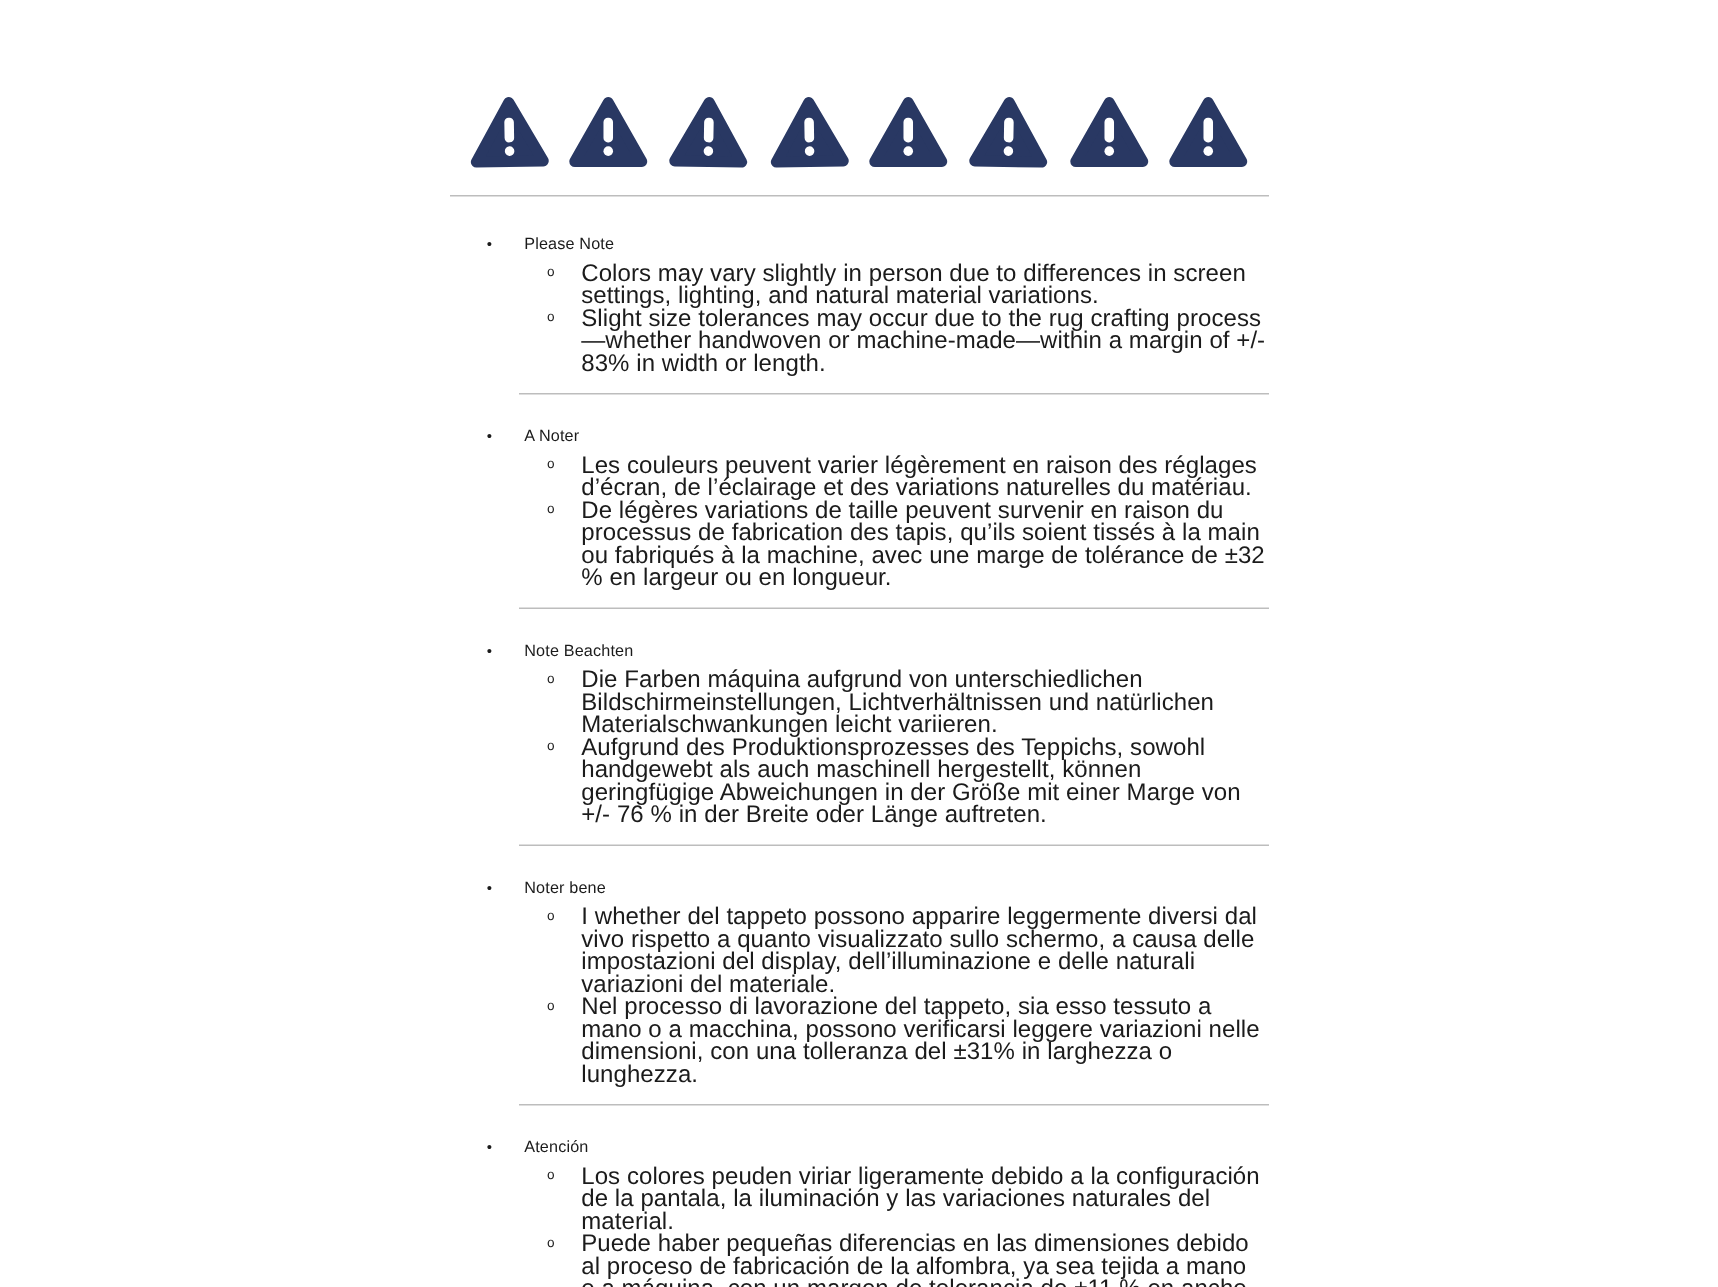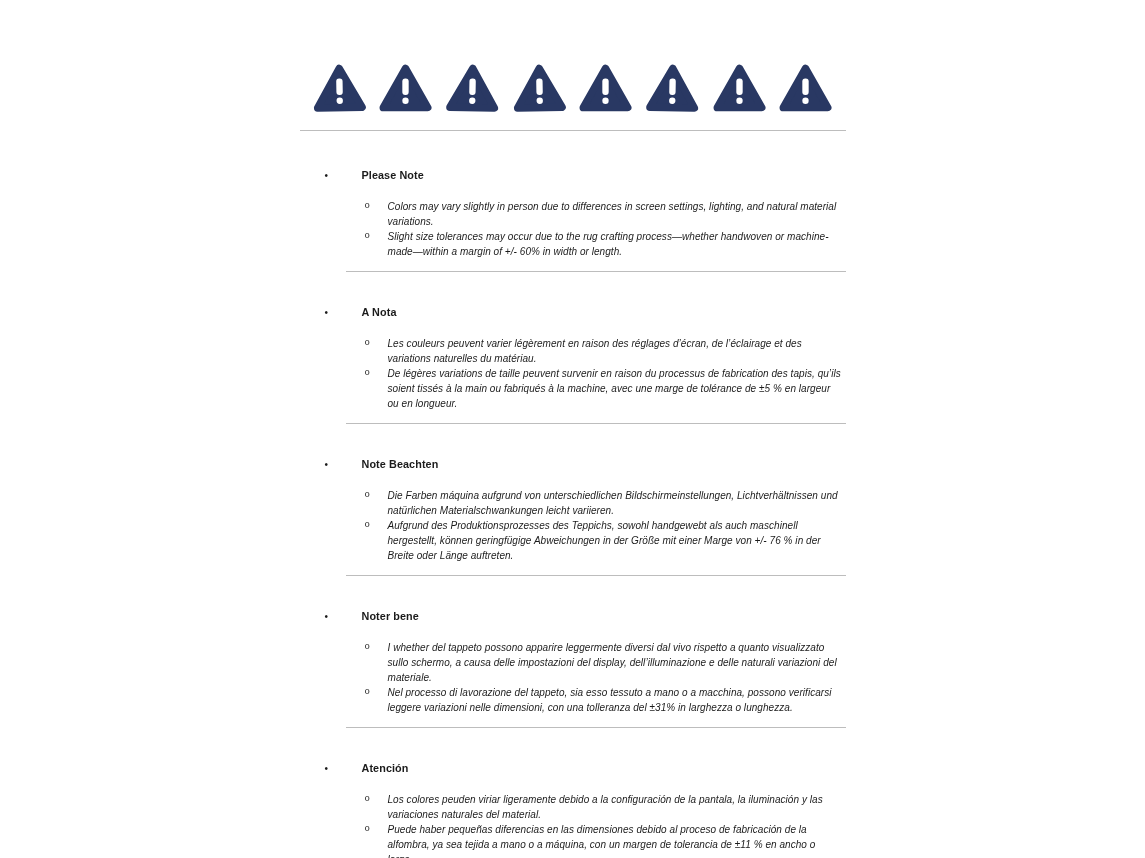--- a/index.html
+++ b/index.html
@@ -73,23 +73,23 @@
     align-items: baseline;
     padding-left: 25px;
   }
   .b1 {
     width: 21px;
     font-size: 10px;
     line-height: 15px;
     flex: none;
   }
   .heading {
-    margin: 16px;
+    margin: 4px;
     font-size: 10.8px;
-    font-weight: bold;
+    font-weight: normal;
     line-height: 15px;
     letter-spacing: 0.1px;
   }
   ul.subs {
     list-style: none;
     margin: 0;
     padding: 0 0 0 65px;
   }
   li.sub {
     display: flex;
@@ -98,24 +98,23 @@
   .b2 {
     width: 23px;
     flex: none;
     font-family: "Liberation Mono", monospace;
     font-size: 9px;
     line-height: 15px;
   }
   .sub-text {
     display: block;
     max-width: 456px;
-    font-size: 10px;
+    font-size: 16px;
     line-height: 15px;
     letter-spacing: 0.05px;
-    font-style: italic;
   }
 </style>
 </head>
 <body style="background: rgb(255, 255, 255); color: rgb(27, 27, 27);">
 
 <div class="content">
   <div class="triangle-row top" id="row-top">
       <svg class="tri" viewBox="0 0 100 96" aria-hidden="true">
     <polygon points="50,12 92,86 8,86" stroke-width="14" stroke-linejoin="round" fill="#293863" stroke="#293863"></polygon>
     <rect x="44" y="31" width="12" height="31" rx="5.5" fill="#ffffff"></rect>
@@ -164,38 +163,38 @@
       <span class="b1">•</span>
       <h3 class="heading">Please Note</h3>
     </div>
     <ul class="subs">
           <li class="sub">
     <span class="b2">o</span>
     <span class="sub-text">Colors may vary slightly in person due to differences in screen settings, lighting, and natural material variations.</span>
   </li>
           <li class="sub">
     <span class="b2">o</span>
-    <span class="sub-text">Slight size tolerances may occur due to the rug crafting process—whether handwoven or machine-made—within a margin of +/- 60% in width or length.</span>
-  </li>
-        </ul>
-    <hr class="divider section">
-  </section>
-      <section class="note-section">
-    <div class="h-row">
-      <span class="b1">•</span>
-      <h3 class="heading">A Nota</h3>
+    <span class="sub-text">Slight size tolerances may occur due to the rug crafting process—whether handwoven or machine-made—within a margin of +/- 83% in width or length.</span>
+  </li>
+        </ul>
+    <hr class="divider section">
+  </section>
+      <section class="note-section">
+    <div class="h-row">
+      <span class="b1">•</span>
+      <h3 class="heading">A Noter</h3>
     </div>
     <ul class="subs">
           <li class="sub">
     <span class="b2">o</span>
     <span class="sub-text">Les couleurs peuvent varier légèrement en raison des réglages d’écran, de l’éclairage et des variations naturelles du matériau.</span>
   </li>
           <li class="sub">
     <span class="b2">o</span>
-    <span class="sub-text">De légères variations de taille peuvent survenir en raison du processus de fabrication des tapis, qu’ils soient tissés à la main ou fabriqués à la machine, avec une marge de tolérance de ±5 % en largeur ou en longueur.</span>
+    <span class="sub-text">De légères variations de taille peuvent survenir en raison du processus de fabrication des tapis, qu’ils soient tissés à la main ou fabriqués à la machine, avec une marge de tolérance de ±32 % en largeur ou en longueur.</span>
   </li>
         </ul>
     <hr class="divider section">
   </section>
       <section class="note-section">
     <div class="h-row">
       <span class="b1">•</span>
       <h3 class="heading">Note Beachten</h3>
     </div>
     <ul class="subs">

